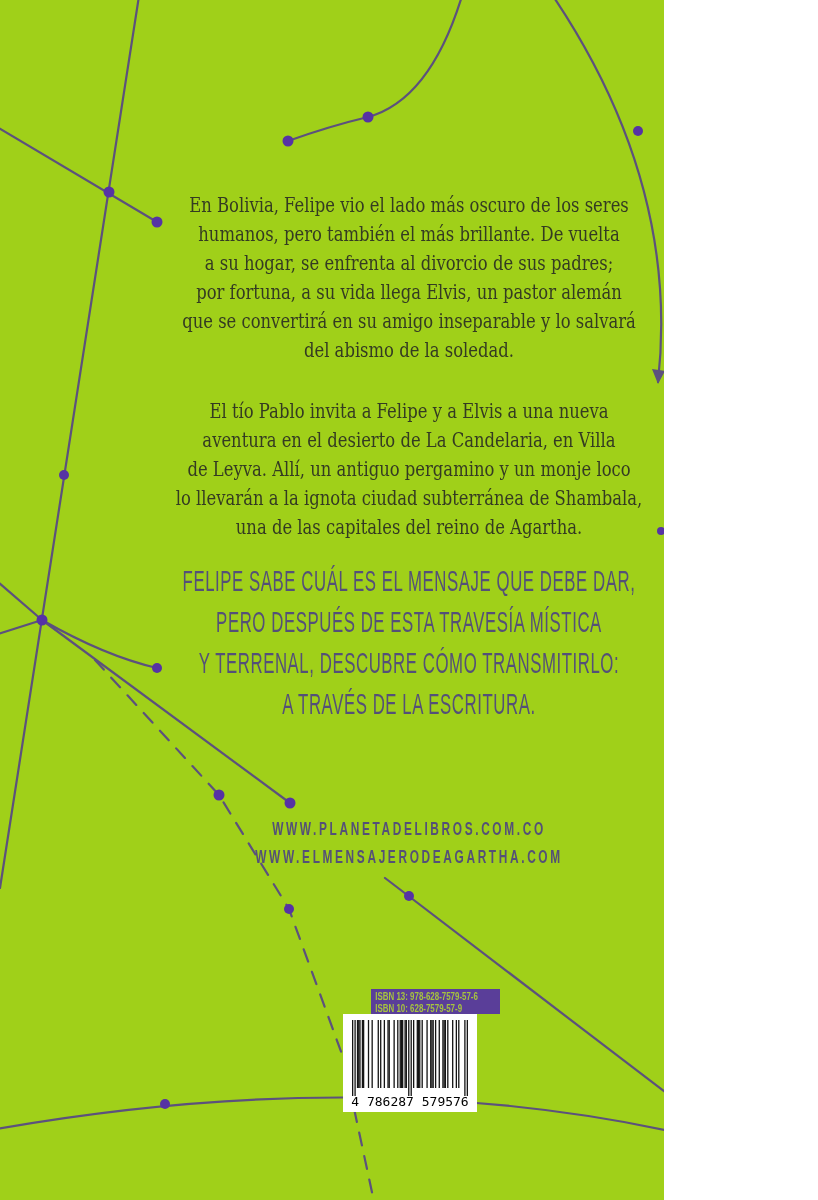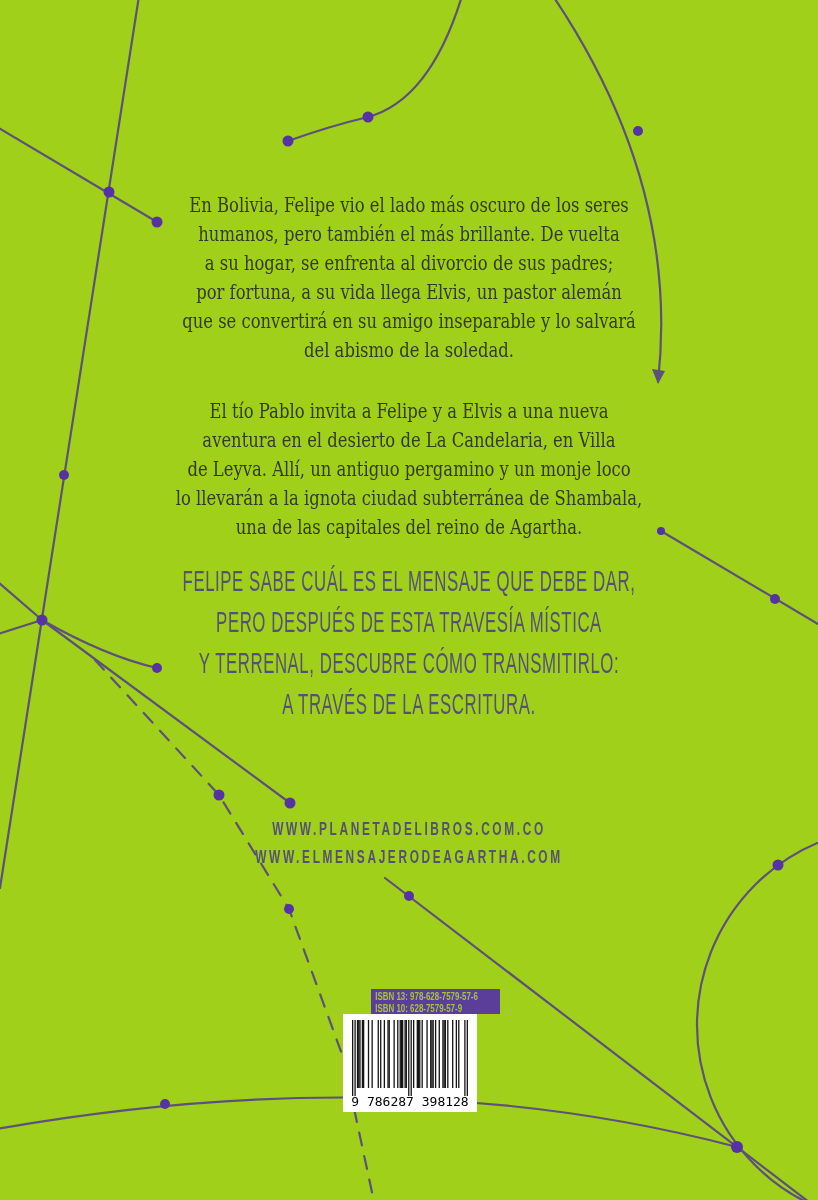--- a/index.html
+++ b/index.html
@@ -1,20 +1,20 @@
 <!DOCTYPE html>
 <html style="--green: #a0d019; --ink: #343b22; --purple-text: #545078; --line: #5c517d; --dot: #5633a4; --isbn-bg: #5a3e99; --isbn-green: #a6c33f; --barcode-bg: #ffffff; --bar: #141414;"><head>
 <meta charset="utf-8">
 <style>
   :root{
     --green:#a0d019; --ink:#343b22; --purple-text:#545078; --line:#5c517d;
     --dot:#5633a4; --isbn-bg:#5a3e99; --isbn-green:#a6c33f; --barcode-bg:#ffffff; --bar:#141414;
   }
   html,body{margin:0;padding:0;}
-  #cover{position:relative;width:818px;height:1200px;background:var(--green);overflow:hidden;
+  #cover{position:relative;width:664px;height:1200px;background:var(--green);overflow:hidden;
          font-family:"Liberation Sans",sans-serif;}
   #decor{position:absolute;left:0;top:0;}
   .ln{stroke:var(--line);stroke-width:2.2;fill:none;stroke-linecap:round;}
   .dash{stroke-dasharray:13 11;stroke-linejoin:round;}
   .dt{fill:var(--dot);stroke:none;}
   .arrow{fill:var(--line);stroke:none;}
 
   .para{position:absolute;left:0;width:818px;text-align:center;color:var(--ink);
         font-family:"DejaVu Serif",serif;font-size:20px;line-height:29px;
         transform:scaleX(0.82);transform-origin:409px top;}
@@ -154,16 +154,16 @@
         <rect x="99.28" y="6" width="1.30" height="68" fill="var(--bar)"></rect>
         <rect x="100.50" y="6" width="1.30" height="68" fill="var(--bar)"></rect>
         <rect x="101.72" y="6" width="1.30" height="68" fill="var(--bar)"></rect>
         <rect x="104.16" y="6" width="1.30" height="68" fill="var(--bar)"></rect>
         <rect x="109.04" y="6" width="1.30" height="68" fill="var(--bar)"></rect>
         <rect x="112.70" y="6" width="1.30" height="68" fill="var(--bar)"></rect>
         <rect x="115.14" y="6" width="1.30" height="68" fill="var(--bar)"></rect>
         <rect x="121.24" y="6" width="1.30" height="76" fill="var(--bar)"></rect>
         <rect x="123.68" y="6" width="1.30" height="76" fill="var(--bar)"></rect>
       </svg>
-    <div id="barcode-number">9 786287 398128</div>
+    <div id="barcode-number">4 786287 579576</div>
   </div>
 
 </div>
 
 </body></html>

